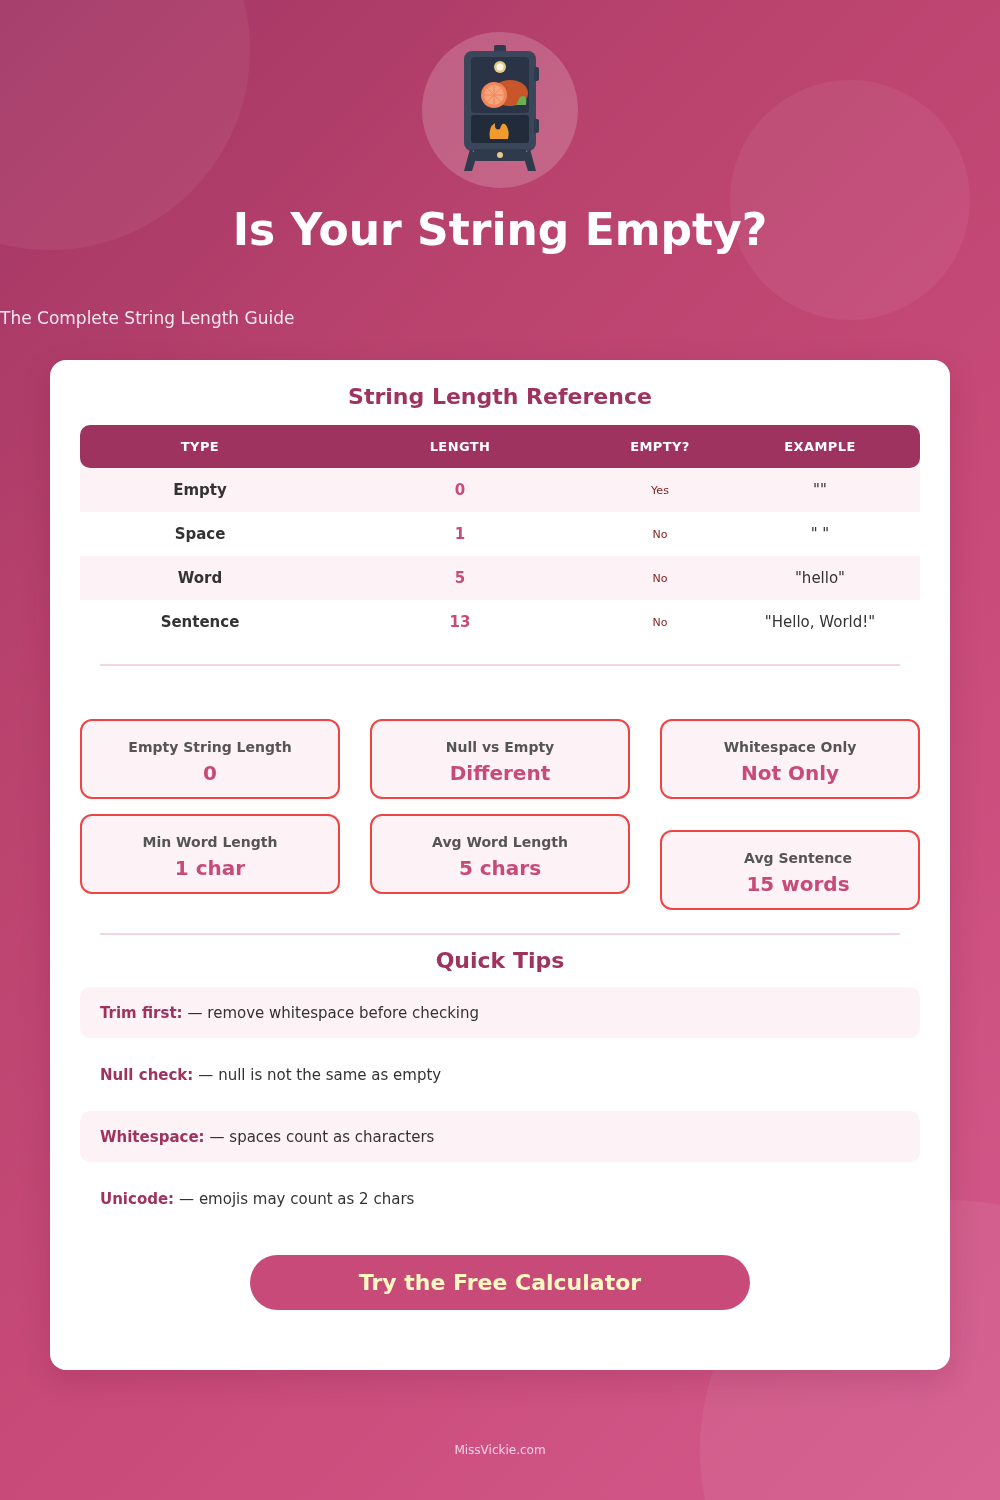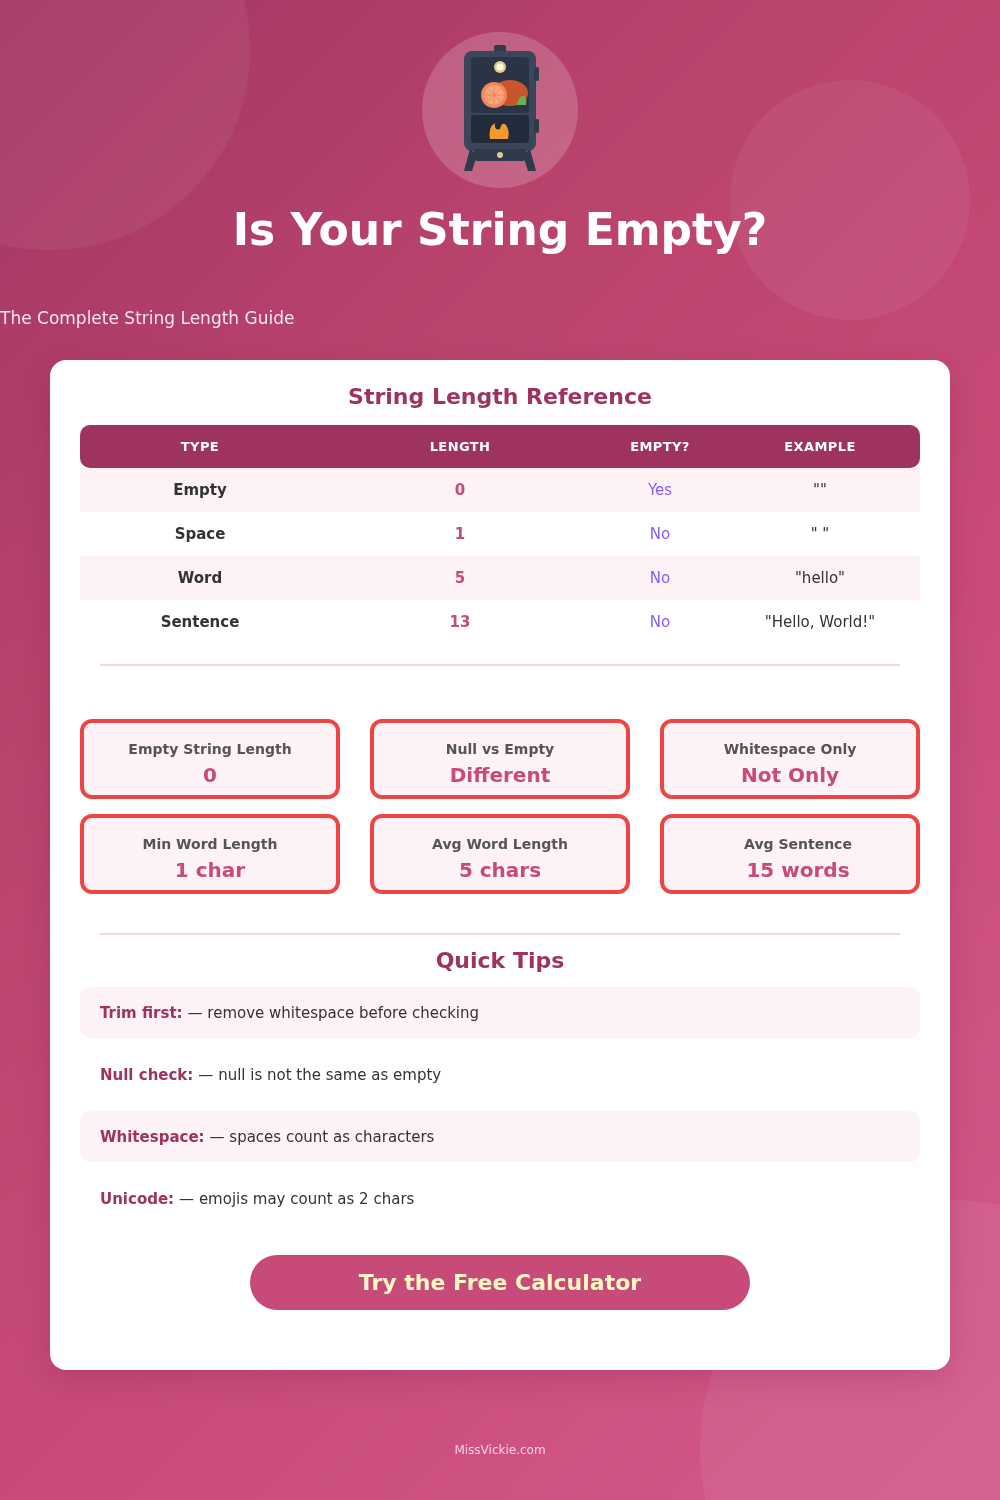--- a/index.html
+++ b/index.html
@@ -86,29 +86,29 @@
     .t-row.alt { background: #fdf2f6; }
     .c-type { width: 240px; text-align: center; }
     .c-len { width: 280px; text-align: center; }
     .c-empty { width: 120px; text-align: center; }
     .c-ex { width: 200px; text-align: center; }
     .t-head span {
       color: #fff; font-weight: bold; font-size: 13px; letter-spacing: 0.4px;
     }
     .t-row .c-type { font-weight: bold; font-size: 15px; color: #333; }
     .t-row .c-len { font-weight: bold; font-size: 15px; color: #c84a78; }
-    .t-row .c-empty { font-size: 15px; color: #8b5cf6; }
+    .t-row .c-empty { font-size: 11px; color: #7f1d1d; }
     .t-row .c-ex { font-size: 15px; color: #333; }
 
     
     .stat {
       position: absolute;
       width: 260px; height: 80px;
       background: #fdf2f6;
-      border: 4px solid #ef4444;
+      border: 2px solid #ef4444;
       border-radius: 12px;
       text-align: center;
     }
     .stat-label {
       display: block;
       margin-top: 17px;
       font-weight: bold; font-size: 14px; color: #555;
       line-height: 18px;
     }
     .stat-value {
@@ -239,21 +239,21 @@
     <span class="stat-value">Not Only</span>
   </div>
   <div class="stat" style="left:30px; top:454px;">
     <span class="stat-label">Min Word Length</span>
     <span class="stat-value">1 char</span>
   </div>
   <div class="stat" style="left:320px; top:454px;">
     <span class="stat-label">Avg Word Length</span>
     <span class="stat-value">5 chars</span>
   </div>
-  <div class="stat" style="left:610px; top:454px;padding-left:16px;">
+  <div class="stat" style="left:610px; top:470px;padding-left:16px;">
     <span class="stat-label">Avg Sentence</span>
     <span class="stat-value">15 words</span>
   </div>
 
   <div class="divider" style="top:573px;"></div>
 
   <h2 class="section-title" style="top:586px;">Quick Tips</h2>
 
   <div class="tip alt" style="top:627px;">
     <span class="tip-key">Trim first:</span>

